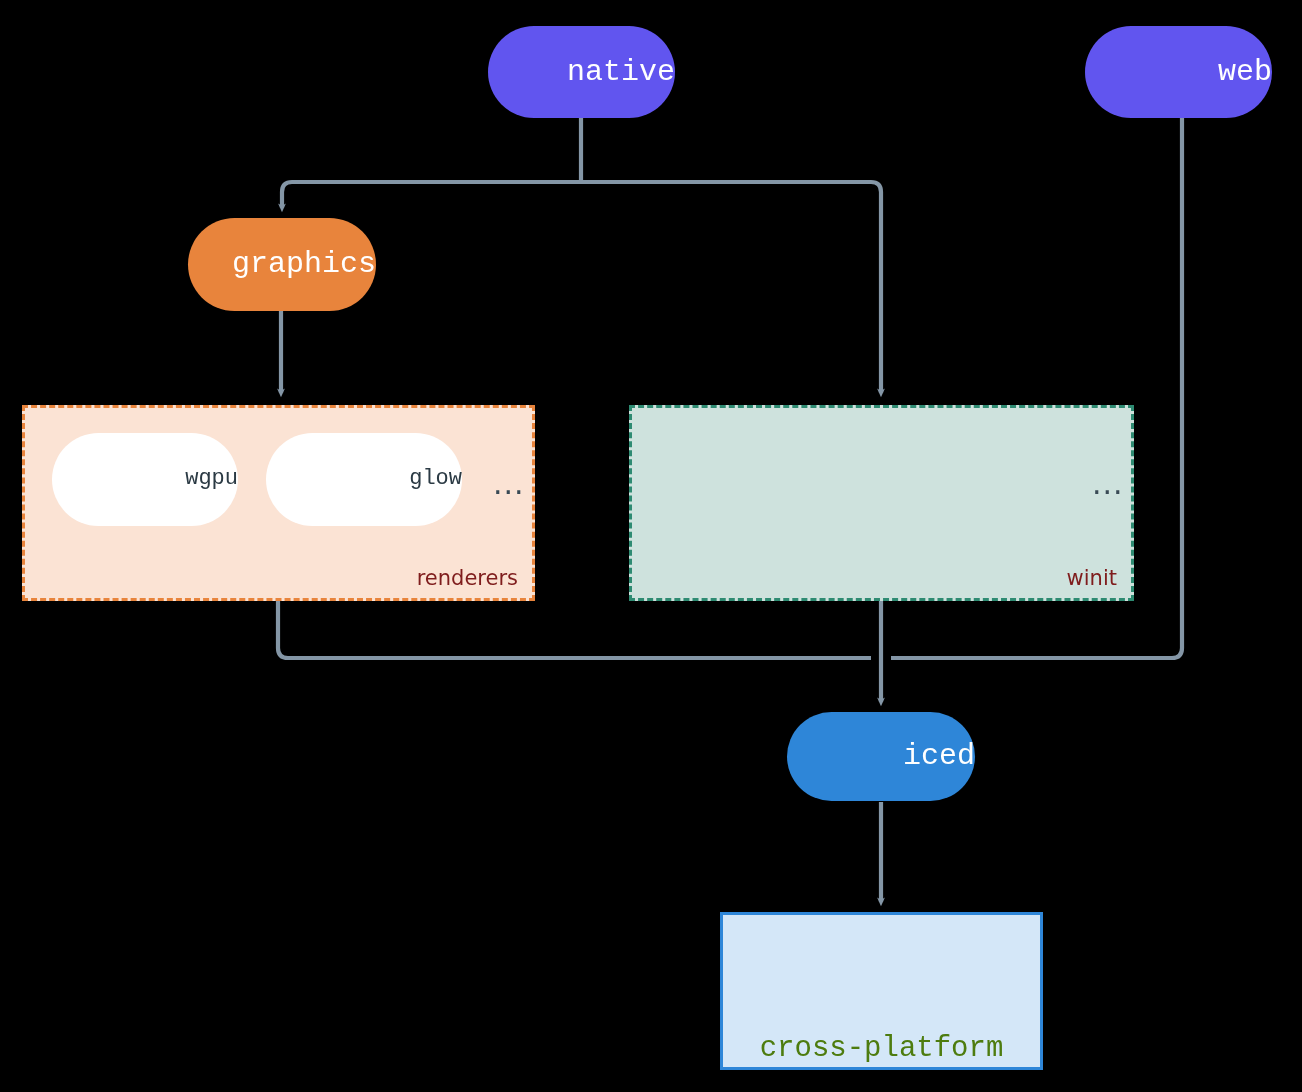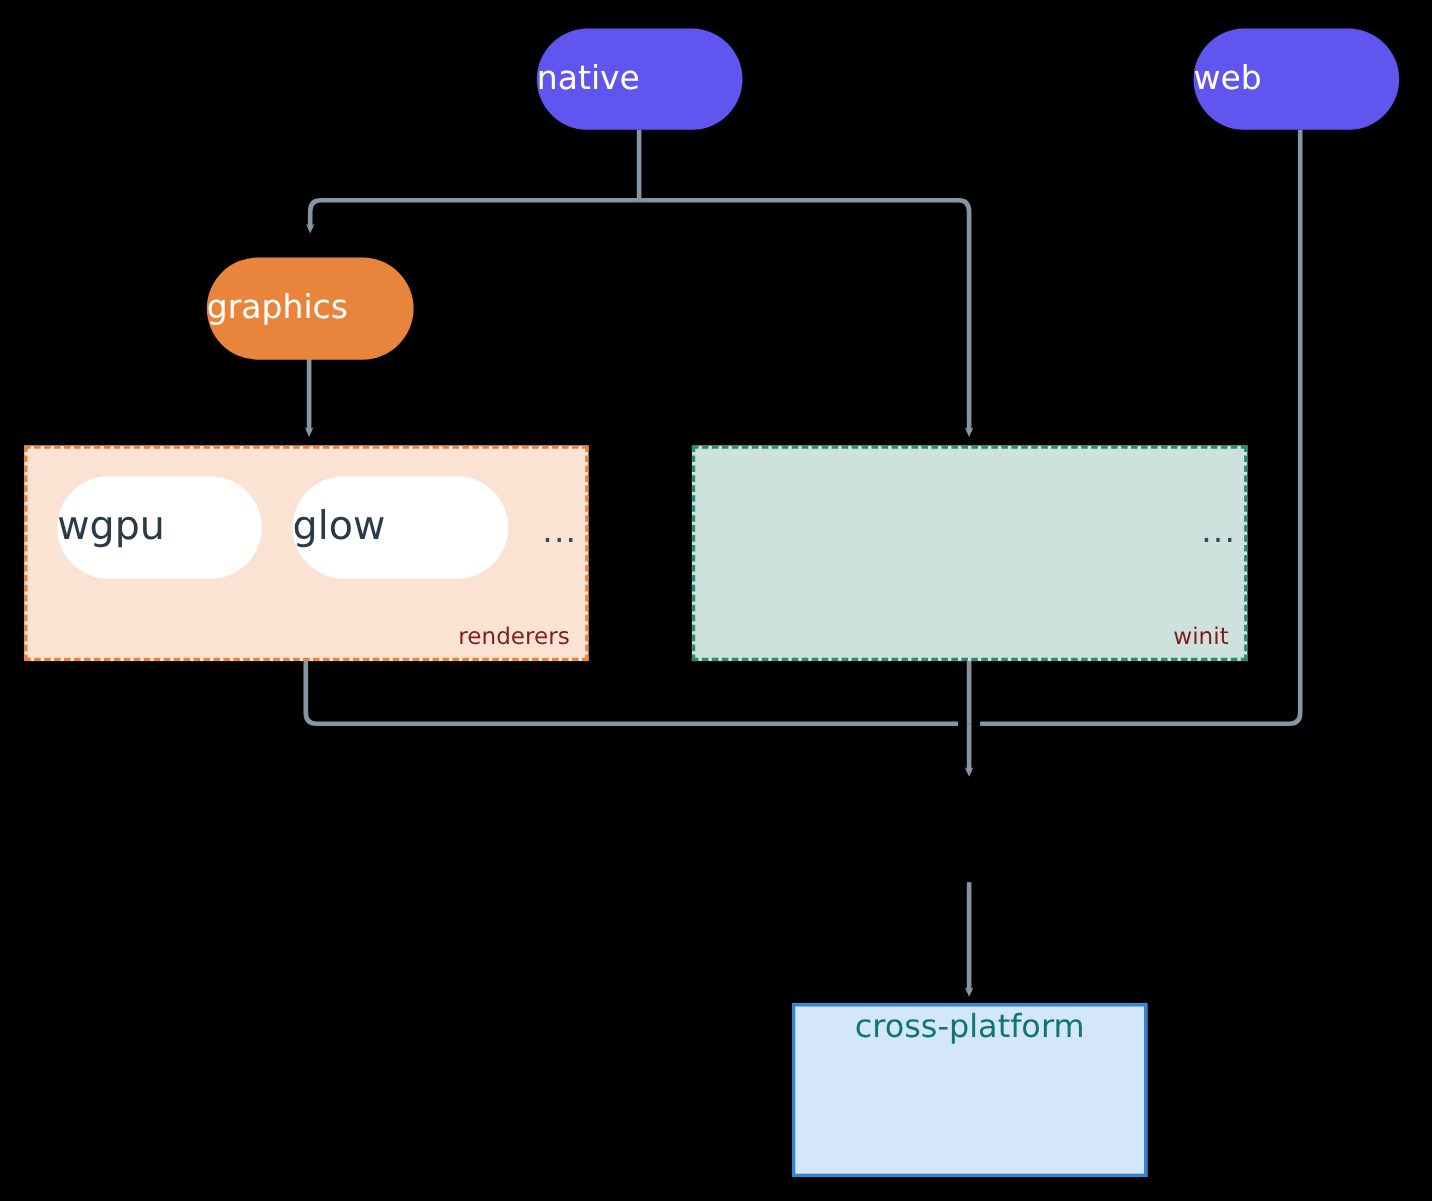--- a/index.html
+++ b/index.html
@@ -20,57 +20,58 @@
     left: 0;
     top: 0;
     width: 1302px;
     height: 1092px;
     pointer-events: none;
   }
   .node {
     position: absolute;
     display: flex;
     align-items: center;
-    justify-content: flex-start;
+    justify-content: flex-end;
     box-sizing: border-box;
     text-align: center;
     line-height: 1.28;
+    font-family: Liberation Mono, monospace;
   }
   .pill {
     border-radius: 999px;
   }
   .pill-lg {
     font-size: 30px;
     color: #ffffff;
   }
   .pill-white {
     background: #ffffff;
     color: #2b3a44;
-    font-size: 36px;
+    font-size: 22px;
   }
   .group {
     position: absolute;
     box-sizing: border-box;
   }
   .group-label {
     position: absolute;
     right: 14px;
     bottom: 8px;
     font-size: 21px;
     color: #7f1d1d;
   }
   .ellipsis {
     position: absolute;
     font-size: 30px;
     color: #394a55;
     letter-spacing: 1px;
   }
   .appbox {
     font-size: 29px;
-    color: #0f766e;
+    color: #4d7c0f;
     flex-direction: column;
   }
   .appbox span { display: block; }
 </style>
 </head>
 <body>
 
 <div id="canvas">
 
   <svg id="edges" viewBox="0 0 1302 1092" xmlns="http://www.w3.org/2000/svg">
@@ -103,38 +104,41 @@
   </svg>
 
   <div class="node pill pill-lg" style="left:488px; top:26px; width:187px; height:92px; background:#6155ef;">
     <span>native</span>
   </div>
 
   <div class="node pill pill-lg" style="left:1085px; top:26px; width:187px; height:92px; background:#6155ef;">
     <span>web</span>
   </div>
 
-  <div class="node pill pill-lg" style="left:188px; top:218px; width:188px; height:93px; background:#e8843c;margin-top:16px;">
+  <div class="node pill pill-lg" style="left:188px; top:218px; width:188px; height:93px; background:#e8843c;">
     <span>graphics</span>
   </div>
 
   <div class="group" style="left:22px; top:405px; width:513px; height:196px; background:#fbe3d4; border:3px dashed #e8843c;">
     <div class="node pill pill-white" style="left:27px; top:25px; width:186px; height:93px;">
       <span>wgpu</span>
     </div>
     <div class="node pill pill-white" style="left:241px; top:25px; width:196px; height:93px;">
       <span>glow</span>
     </div>
     <div class="ellipsis" style="left:468px; top:58px;">...</div>
     <div class="group-label">renderers</div>
   </div>
 
   <div class="group" style="left:629px; top:405px; width:505px; height:196px; background:#cee2dd; border:3px dashed #2e8b72;">
     <div class="ellipsis" style="left:460px; top:58px;">...</div>
     <div class="group-label">winit</div>
   </div>
 
+  <div class="node pill pill-lg" style="left:787px; top:712px; width:188px; height:89px; background:#2e86d8;">
+    <span>iced</span>
+  </div>
 
   <div class="node appbox" style="left:720px; top:912px; width:323px; height:158px; background:#d4e7f8; border:3px solid #2e86d8;">
     <span>cross-platform</span>
   </div>
 
 </div>
 
 </body></html>

